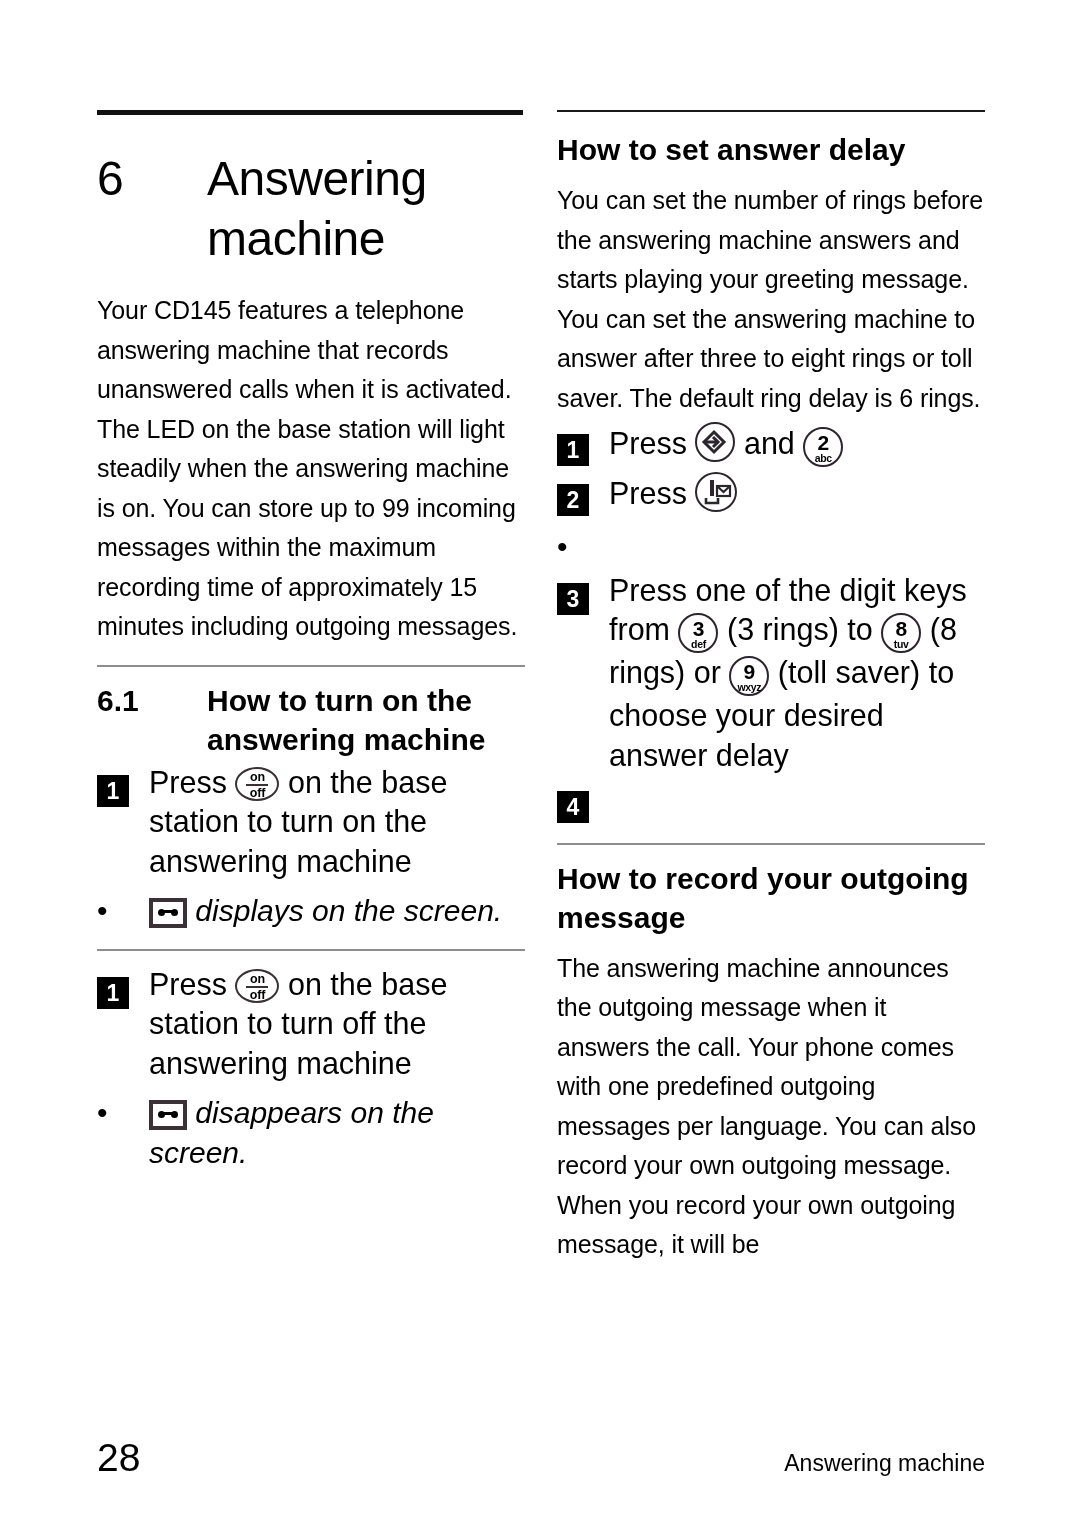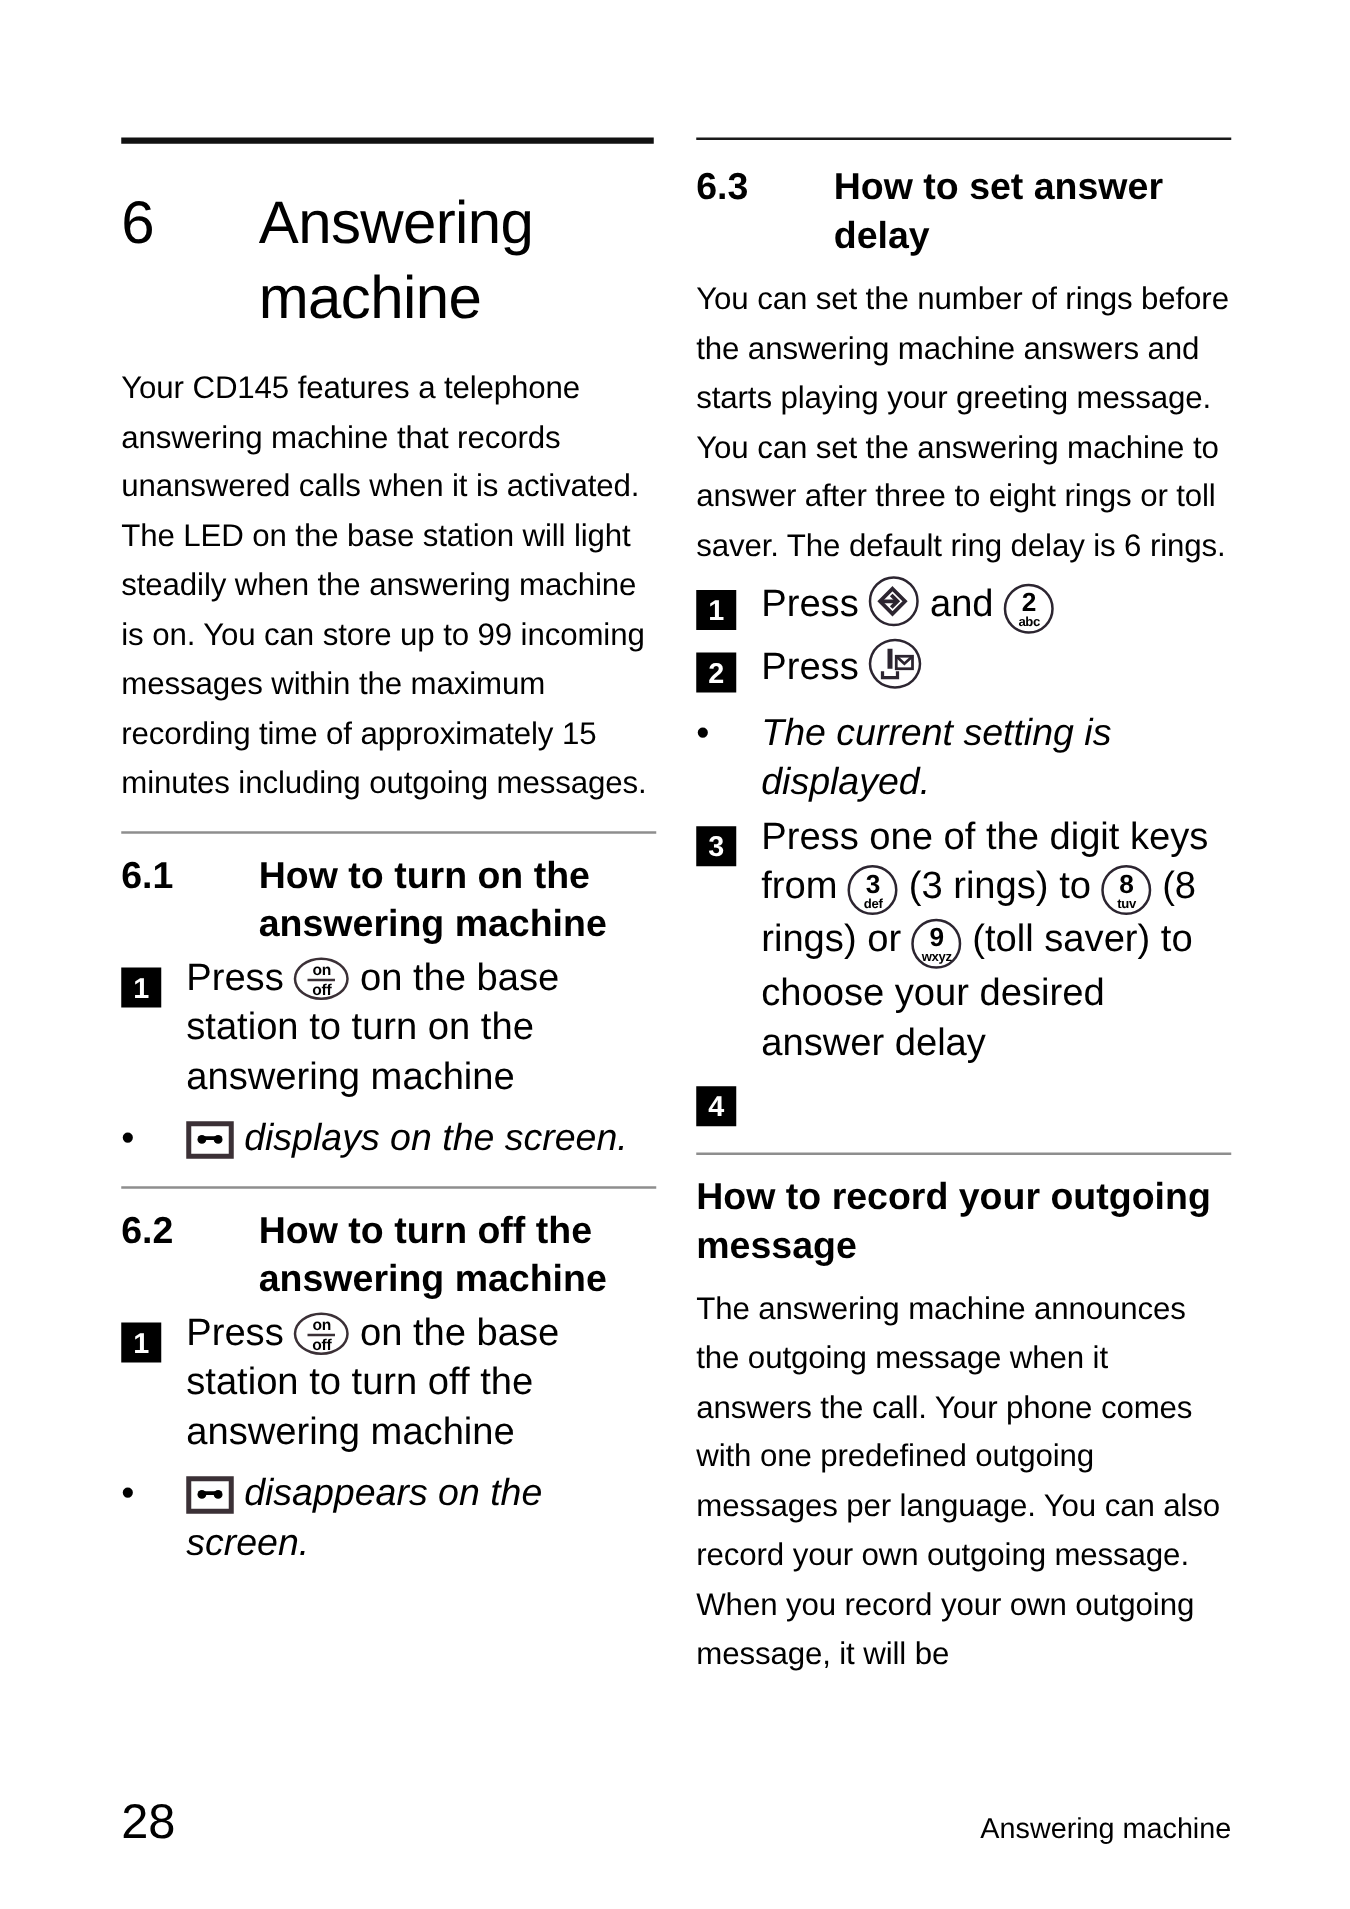--- a/index.html
+++ b/index.html
@@ -316,24 +316,20 @@
           <span class="band"></span>
           <span class="reel l"></span>
           <span class="reel r"></span>
         </span>
         <span>displays on the screen.</span>
       </div>
     </div>
 
     <div class="rule-sep"></div>
 
-    <div class="sect">
-      <div class="snum">6.2</div>
-      <div class="stitle">How to turn off the answering machine</div>
-    </div>
 
     <div class="step">
       <div class="badge">
         <span class="badge-box">1</span>
       </div>
       <div class="stext">
         <span>Press</span>
         <span class="key key-onoff">
           <span class="on">on</span>
           <span class="bar"></span>
@@ -355,21 +351,20 @@
       </div>
     </div>
 
   </div>
 
   <div class="col col-right">
 
     <div class="rule-thin-dark"></div>
 
     <div class="sect" style="margin-top:18px">
-      <div class="snum">6.3</div>
       <div class="stitle">How to set answer delay</div>
     </div>
 
     <p class="body first">You can set the number of rings before the answering machine answers and starts playing your greeting message. You can set the answering machine to answer after three to eight rings or toll saver. The default ring delay is 6 rings.</p>
 
     <div class="step">
       <div class="badge">
         <span class="badge-box">1</span>
       </div>
       <div class="stext">
@@ -401,21 +396,20 @@
             <path d="M9 24 L9 29 L21 29 L21 24" fill="none" stroke="#2c2530" stroke-width="2.6"></path>
             <rect x="20" y="12" width="13" height="10" fill="none" stroke="#2c2530" stroke-width="2.2"></rect>
             <path d="M20 12 L26.5 18 L33 12" fill="none" stroke="#2c2530" stroke-width="2.2"></path>
           </svg>
         </span>
       </div>
     </div>
 
     <div class="note">
       <div class="dot">•</div>
-      <div class="ntext">The current setting is displayed.</div>
     </div>
 
     <div class="step">
       <div class="badge">
         <span class="badge-box">3</span>
       </div>
       <div class="stext">
         <span>Press one of the digit keys from</span>
         <span class="key key-digit">
           <span class="d">3</span>

